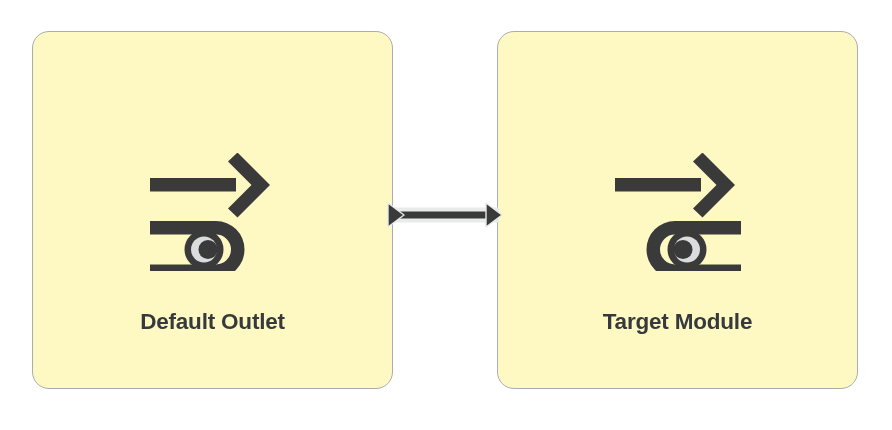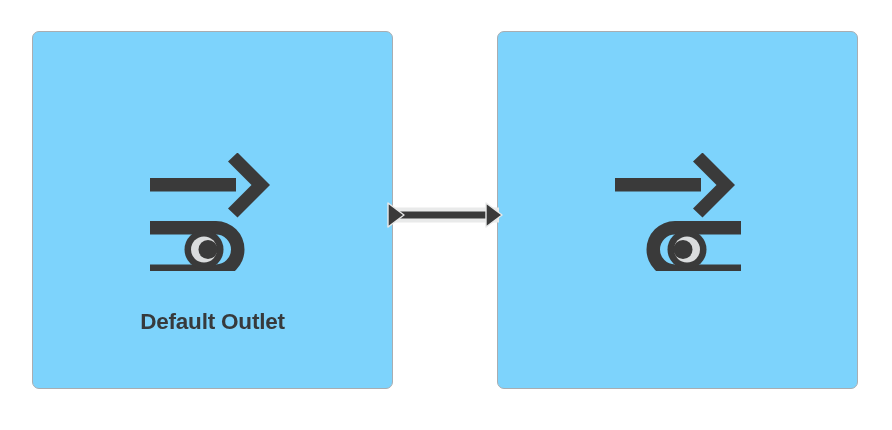--- a/index.html
+++ b/index.html
@@ -19,23 +19,23 @@
   #canvas {
     position: absolute;
     inset: 0;
     width: 892px;
     height: 430px;
   }
 
   .node {
     position: absolute;
     box-sizing: border-box;
-    background: #7dd3fc;
+    background: #fef9c3;
     border: 1.6px solid #a9adb1;
-    border-radius: 7px;
+    border-radius: 17px;
     display: flex;
     flex-direction: column;
     align-items: center;
     justify-content: flex-start;
   }
 
   #node-source {
     left: 32px;
     top: 31px;
     width: 361px;
@@ -119,20 +119,21 @@
           <g transform="translate(130,0) scale(-1,1)">
             <path d="M2 68 H68 A28.5 28.5 0 0 1 68 125 H2 V111.5 H68
                      A15 15 0 0 0 68 81.5 H2 Z"></path>
             <circle cx="56" cy="96.5" r="19.5" fill="#3a3a3a"></circle>
             <circle cx="56" cy="96.5" r="13" fill="#dadcdd"></circle>
             <circle cx="60" cy="96.5" r="9.5" fill="#3a3a3a"></circle>
           </g>
         </g>
       </svg>
     </div>
+    <div class="node-label">Target Module</div>
   </div>
 
   <div id="connector">
     <svg viewBox="0 0 126 46" width="126" height="46" aria-hidden="true">
 
       <path d="M9 23 H117" stroke="#e9eaea" stroke-width="15" fill="none"></path>
       <path d="M12 23 H114" stroke="#3a3a3a" stroke-width="7" fill="none"></path>
 
       <path d="M6 11 L22 23 L6 35 Z" fill="#3a3a3a" stroke="#e9eaea" stroke-width="1.4" stroke-linejoin="round"></path>
 

